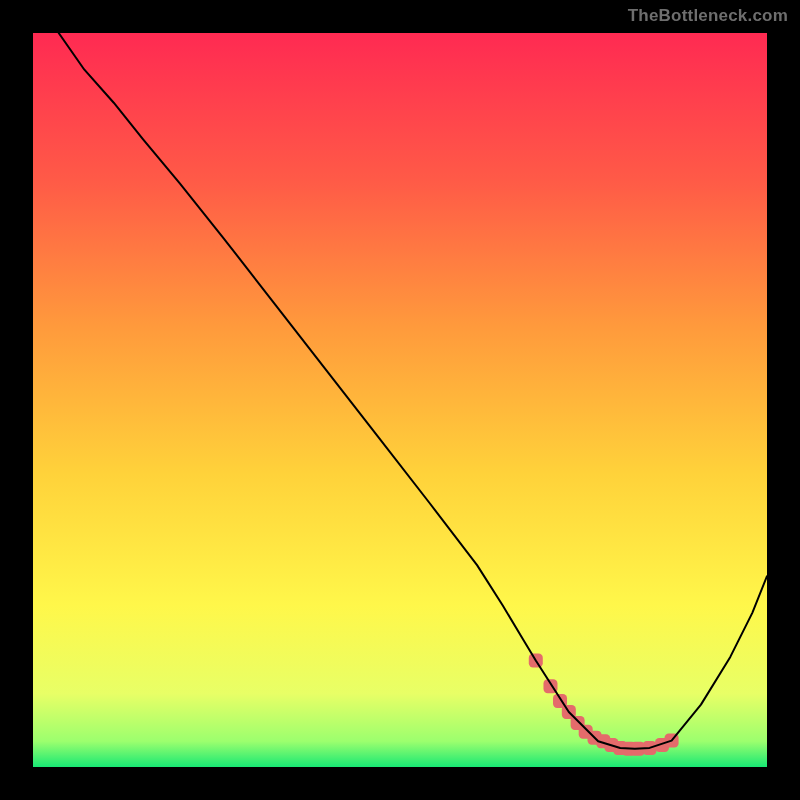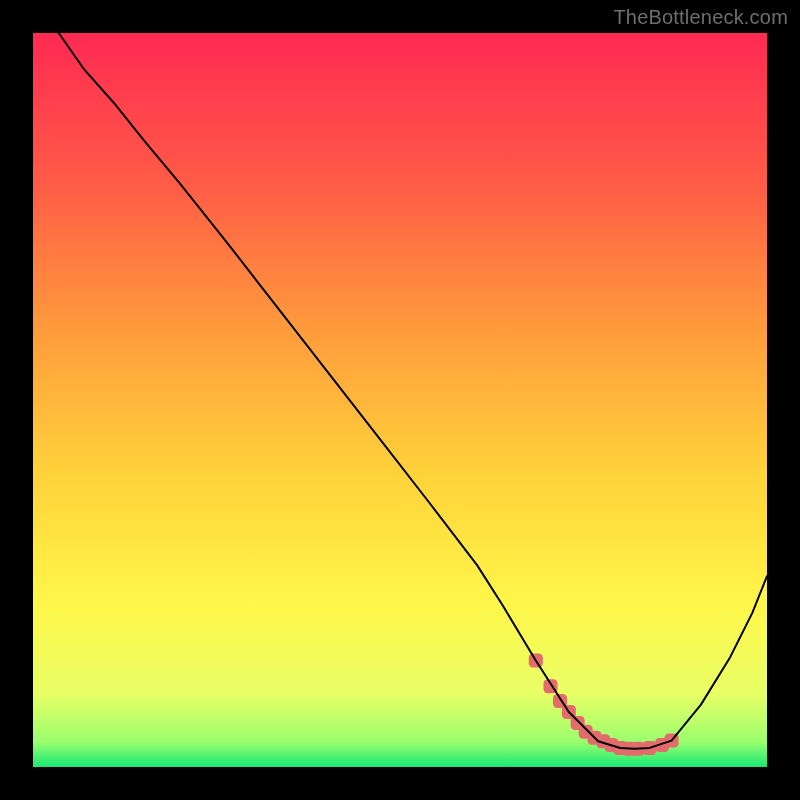--- a/index.html
+++ b/index.html
@@ -13,22 +13,22 @@
   }
   .stage {
     position: relative;
     width: 800px;
     height: 800px;
   }
   .watermark {
     position: absolute;
     top: 6px;
     right: 12px;
-    font-size: 20px;
-    font-weight: normal;
+    font-size: 17px;
+    font-weight: bold;
     color: #6e6e6e;
     letter-spacing: 0.2px;
     user-select: none;
   }
   .plot-wrap {
     position: absolute;
     left: 33px;
     top: 33px;
     width: 734px;
     height: 734px;

